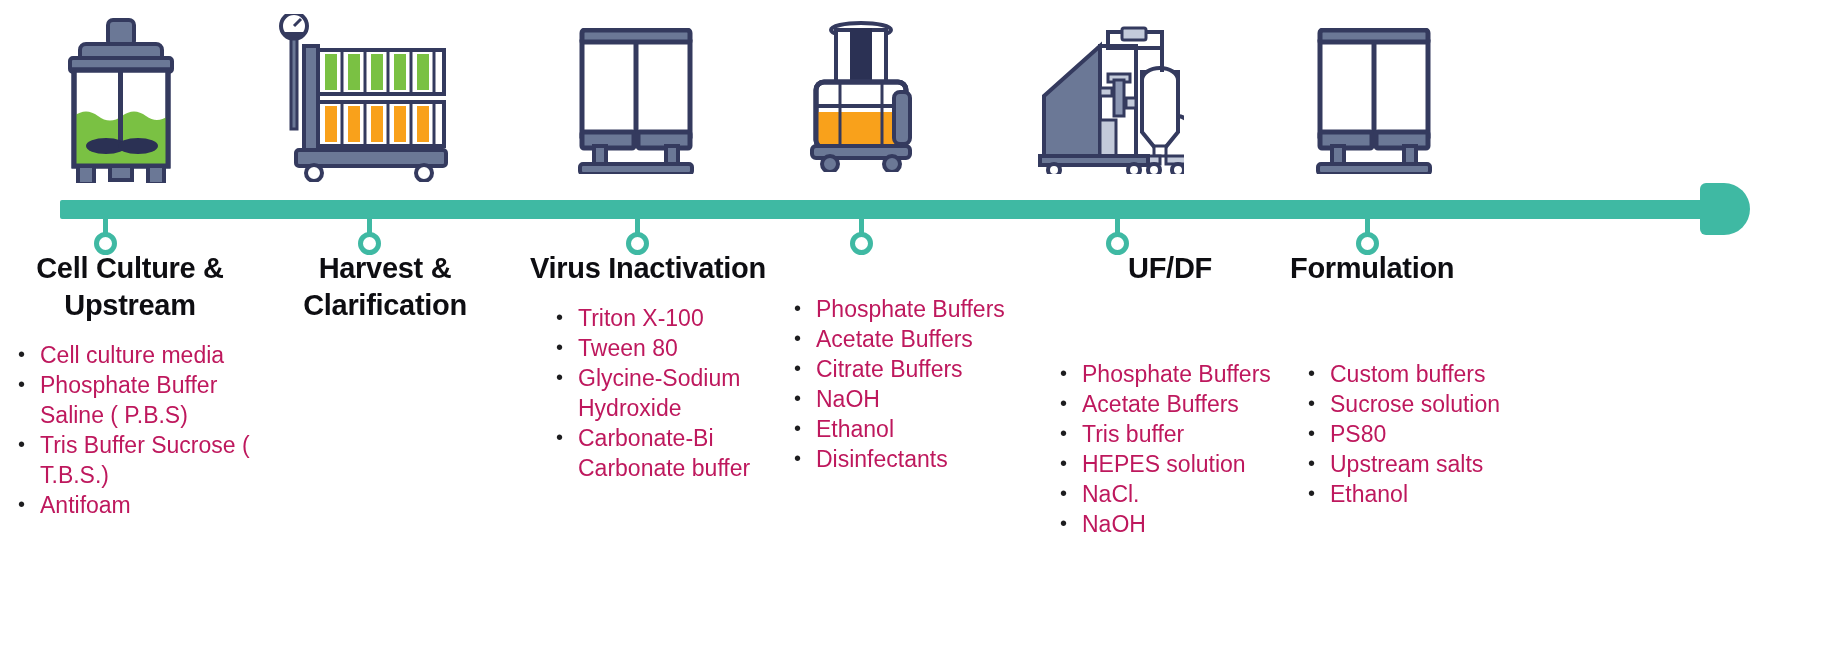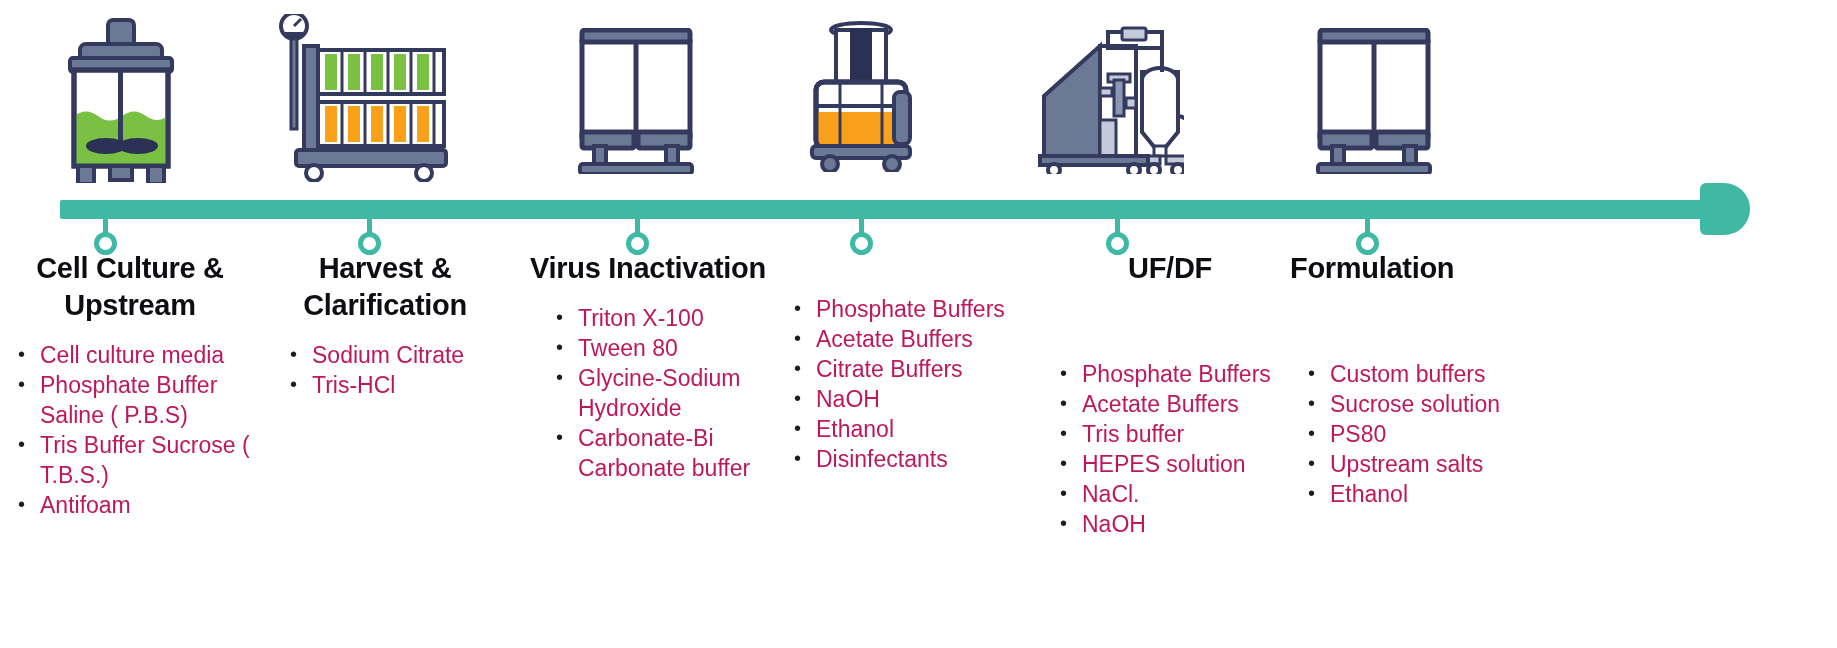--- a/index.html
+++ b/index.html
@@ -246,24 +246,20 @@
     <ul>
       <li>Cell culture media</li>
       <li>Phosphate Buffer Saline ( P.B.S)</li>
       <li>Tris Buffer Sucrose ( T.B.S.)</li>
       <li>Antifoam</li>
     </ul>
   </div>
 
   <div class="col" id="col1">
     <h2>Harvest &amp; Clarification</h2>
-    <ul>
-      <li>Sodium Citrate</li>
-      <li>Tris-HCl</li>
-    </ul>
   </div>
 
   <div class="col" id="col2">
     <h2>Virus Inactivation</h2>
     <ul>
       <li>Triton X-100</li>
       <li>Tween 80</li>
       <li>Glycine-Sodium Hydroxide</li>
       <li>Carbonate-Bi Carbonate buffer</li>
     </ul>

